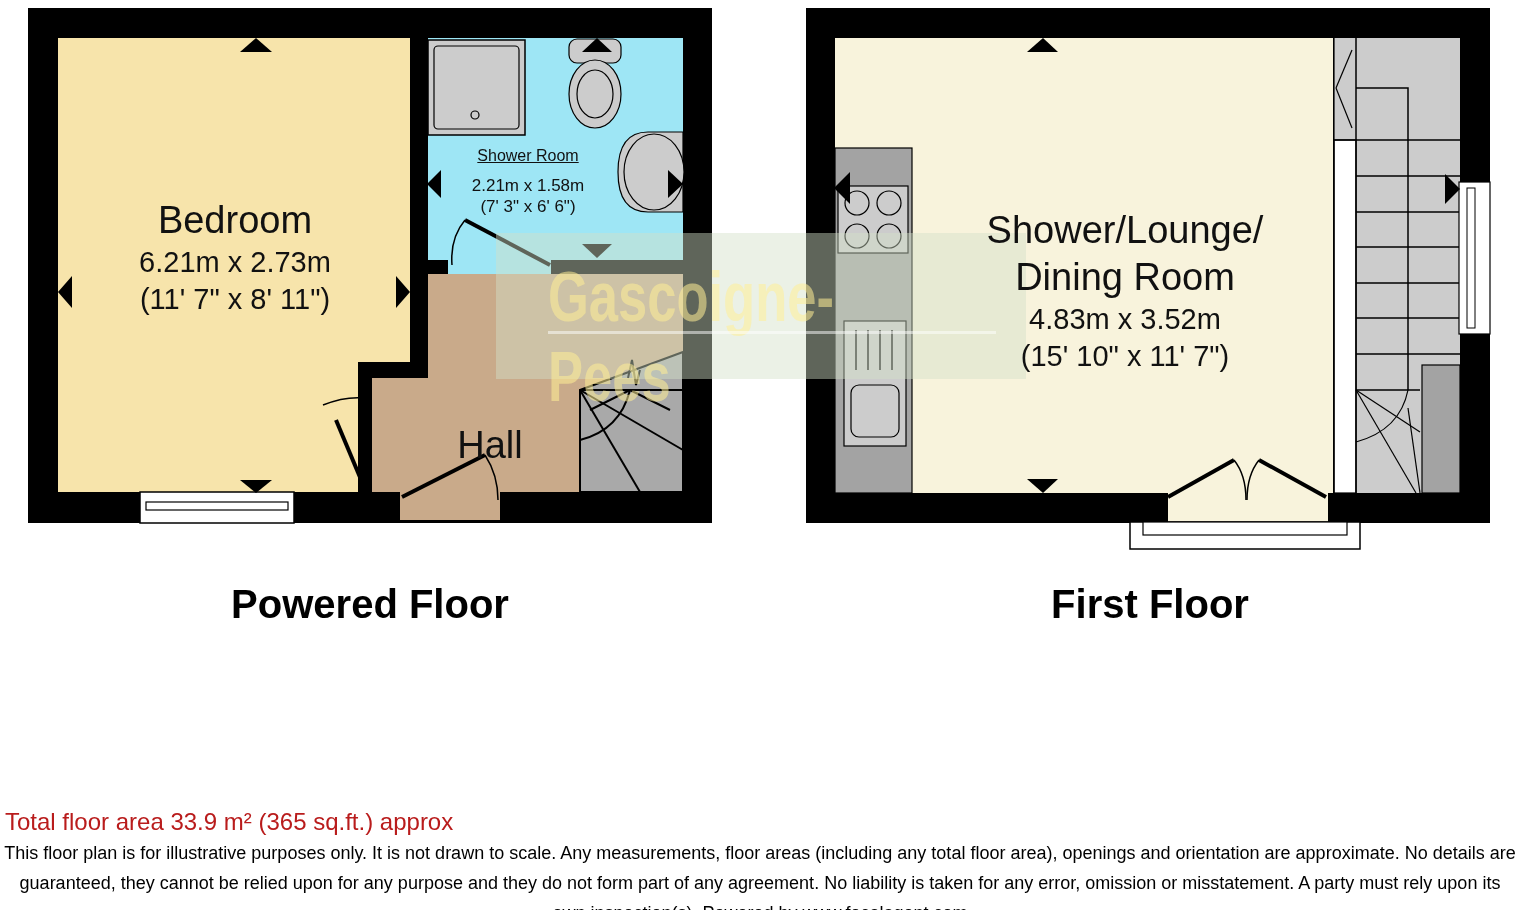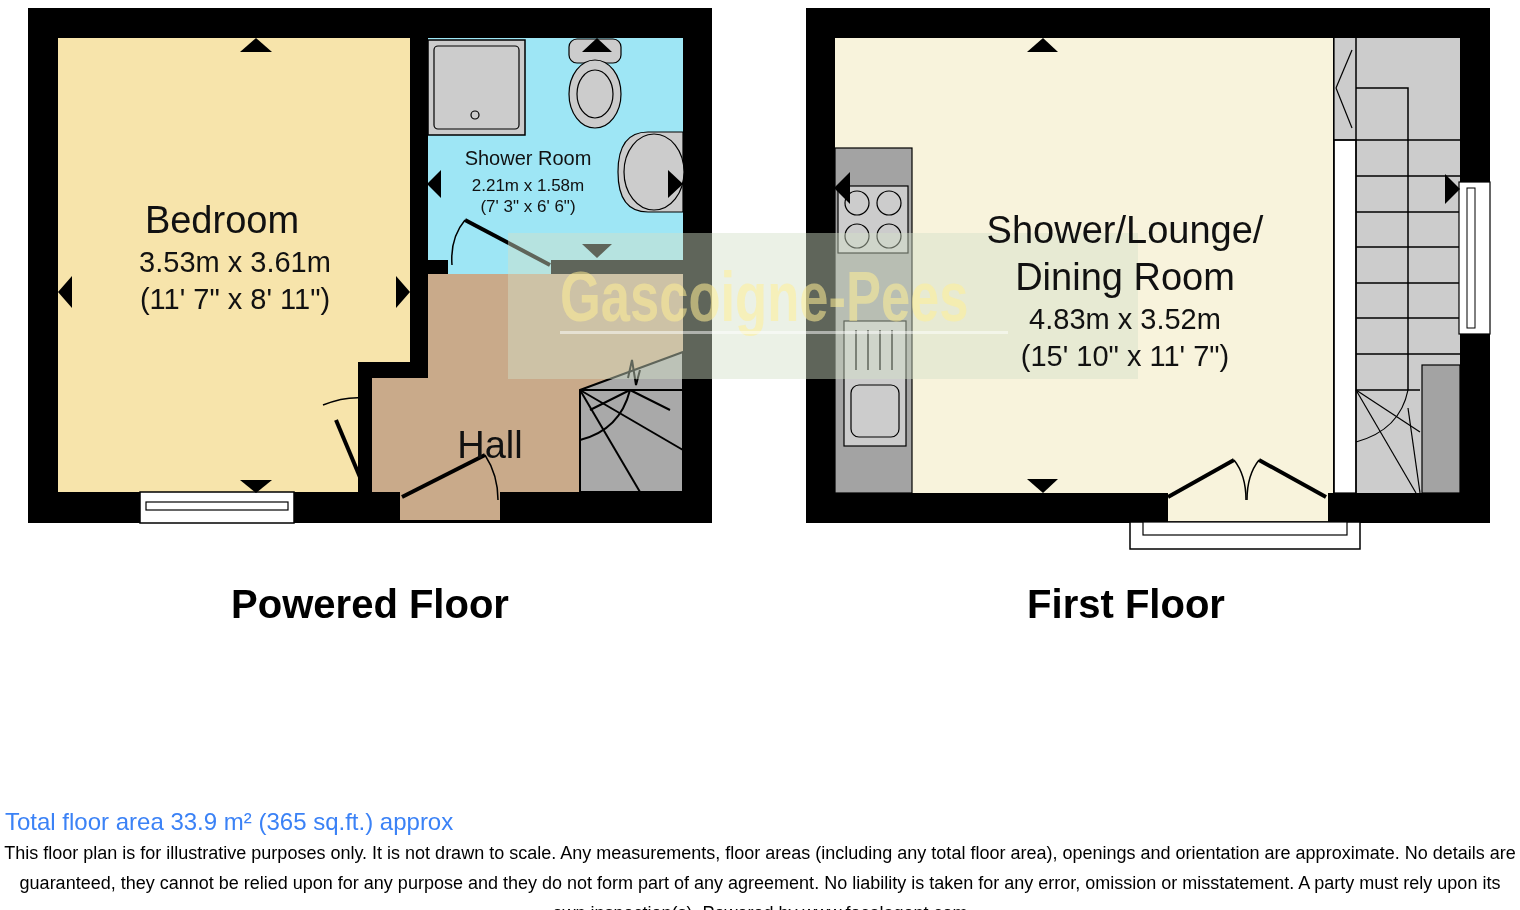--- a/index.html
+++ b/index.html
@@ -1,27 +1,27 @@
 <!DOCTYPE html>
 <html><head>
 <meta charset="utf-8">
 <style>
   html, body { margin:0; padding:0; background:#ffffff; }
   body { width:1520px; height:910px; position:relative; overflow:hidden; font-family:"Liberation Sans", sans-serif; }
   #plan { position:absolute; left:0; top:0; width:1520px; height:700px; }
   .lbl { position:absolute; color:#111; text-align:center; white-space:nowrap; line-height:1; }
   .room-name-lg { font-size:38px; }
   .room-dim-lg { font-size:29px; }
-  .room-name-sm { font-size:20px; }
+  .room-name-sm { font-size:16px;text-decoration:underline; }
   .room-dim-sm { font-size:17px; }
   .floor-title { position:absolute; font-weight:bold; font-size:40px; color:#000; text-align:center; white-space:nowrap; }
-  .watermark { position:absolute; left:508px; top:233px; width:630px; height:146px; background:rgba(210,225,200,0.45); }
+  .watermark { position:absolute; left:496px; top:233px; width:530px; height:146px; background:rgba(210,225,200,0.45); }
   .watermark span { position:absolute; left:52px; top:24px; font-size:70px; font-weight:bold; color:rgba(255,238,150,0.55); letter-spacing:0px; transform:scaleX(0.75); transform-origin:left top; }
   .watermark i { position:absolute; left:52px; top:98px; width:448px; height:3px; background:rgba(255,255,255,0.5); }
-  .footer-area { position:absolute; left:5px; top:808px; font-size:24px; color:#3b82f6; white-space:nowrap; }
+  .footer-area { position:absolute; left:5px; top:808px; font-size:24px; color:#b91c1c; white-space:nowrap; }
   .footer-disc { position:absolute; left:4px; top:838px; width:1512px; font-size:18px; line-height:30px; color:#000; text-align:center; }
 </style>
 </head>
 <body>
 
 <svg id="plan" viewBox="0 0 1520 700" xmlns="http://www.w3.org/2000/svg">
 
   <g>
 
     <rect x="28" y="8" width="684" height="515" fill="#000"></rect>
@@ -160,33 +160,33 @@
       <polygon points="1445,174 1445,204 1460,189"></polygon>
     </g>
   </g>
 </svg>
 
 <div class="watermark">
   <span>Gascoigne-Pees</span>
   <i></i>
 </div>
 
-<div class="lbl room-name-lg" style="left:102px; top:201px; width:240px;">Bedroom</div>
-<div class="lbl room-dim-lg" style="left:95px; top:248px; width:280px;">3.53m x 3.61m</div>
+<div class="lbl room-name-lg" style="left:115px; top:201px; width:240px;">Bedroom</div>
+<div class="lbl room-dim-lg" style="left:95px; top:248px; width:280px;">6.21m x 2.73m</div>
 <div class="lbl room-dim-lg" style="left:95px; top:285px; width:280px;">(11' 7" x 8' 11")</div>
 
 <div class="lbl room-name-sm" style="left:438px; top:148px; width:180px;">Shower Room</div>
 <div class="lbl room-dim-sm" style="left:438px; top:177px; width:180px;">2.21m x 1.58m</div>
 <div class="lbl room-dim-sm" style="left:438px; top:198px; width:180px;">(7' 3" x 6' 6")</div>
 
 <div class="lbl room-name-lg" style="left:430px; top:381px; width:120px;margin-top:45px;">Hall</div>
 
 <div class="floor-title" style="left:170px; top:582px; width:400px;">Powered Floor</div>
 
 <div class="lbl room-name-lg" style="left:960px; top:211px; width:330px;">Shower/Lounge/</div>
 <div class="lbl room-name-lg" style="left:960px; top:258px; width:330px;text-align:center;">Dining Room</div>
 <div class="lbl room-dim-lg" style="left:960px; top:305px; width:330px;">4.83m x 3.52m</div>
 <div class="lbl room-dim-lg" style="left:960px; top:342px; width:330px;">(15' 10" x 11' 7")</div>
 
-<div class="floor-title" style="left:926px; top:582px; width:400px;">First Floor</div>
+<div class="floor-title" style="left:950px; top:582px; width:400px;">First Floor</div>
 
 <div class="footer-area">Total floor area 33.9 m² (365 sq.ft.) approx</div>
 <div class="footer-disc">This floor plan is for illustrative purposes only. It is not drawn to scale. Any measurements, floor areas (including any total floor area), openings and orientation are approximate. No details are guaranteed, they cannot be relied upon for any purpose and they do not form part of any agreement. No liability is taken for any error, omission or misstatement. A party must rely upon its own inspection(s). Powered by www.focalagent.com</div>
 
 </body></html>

